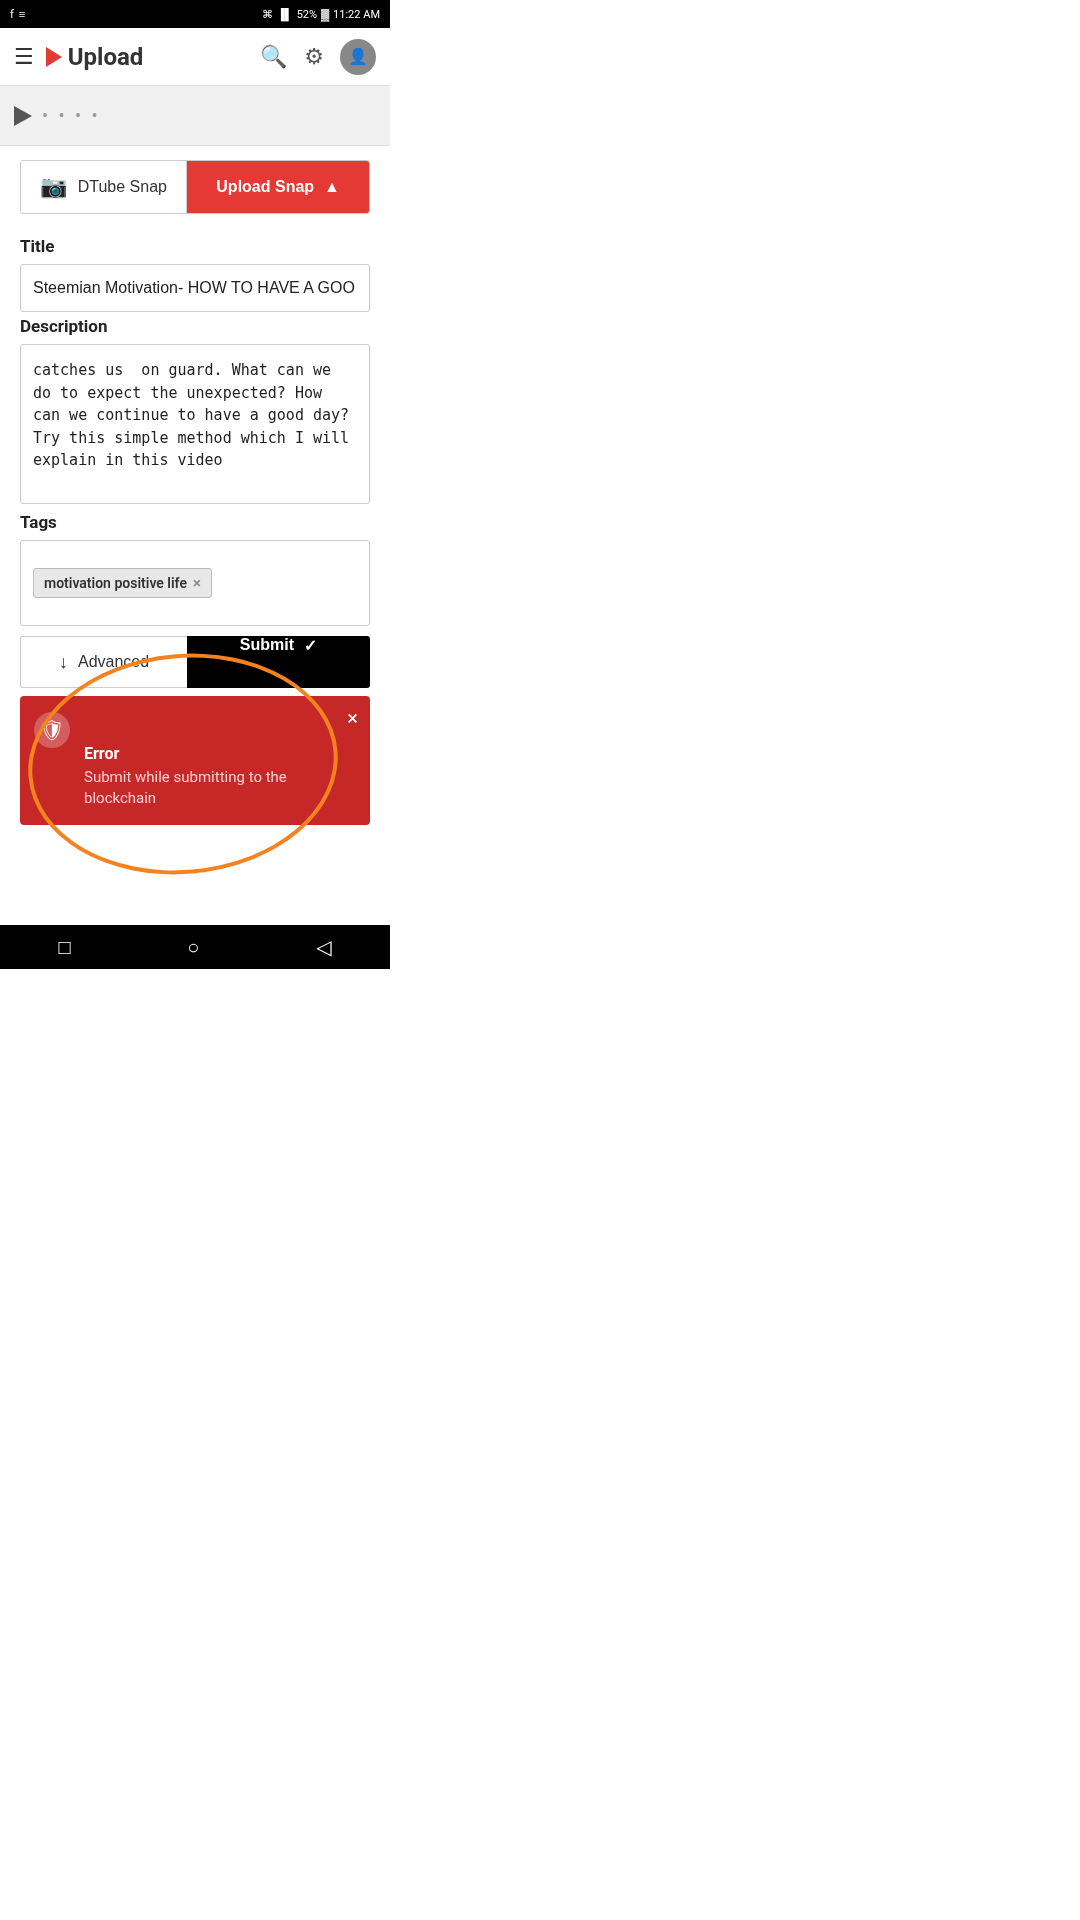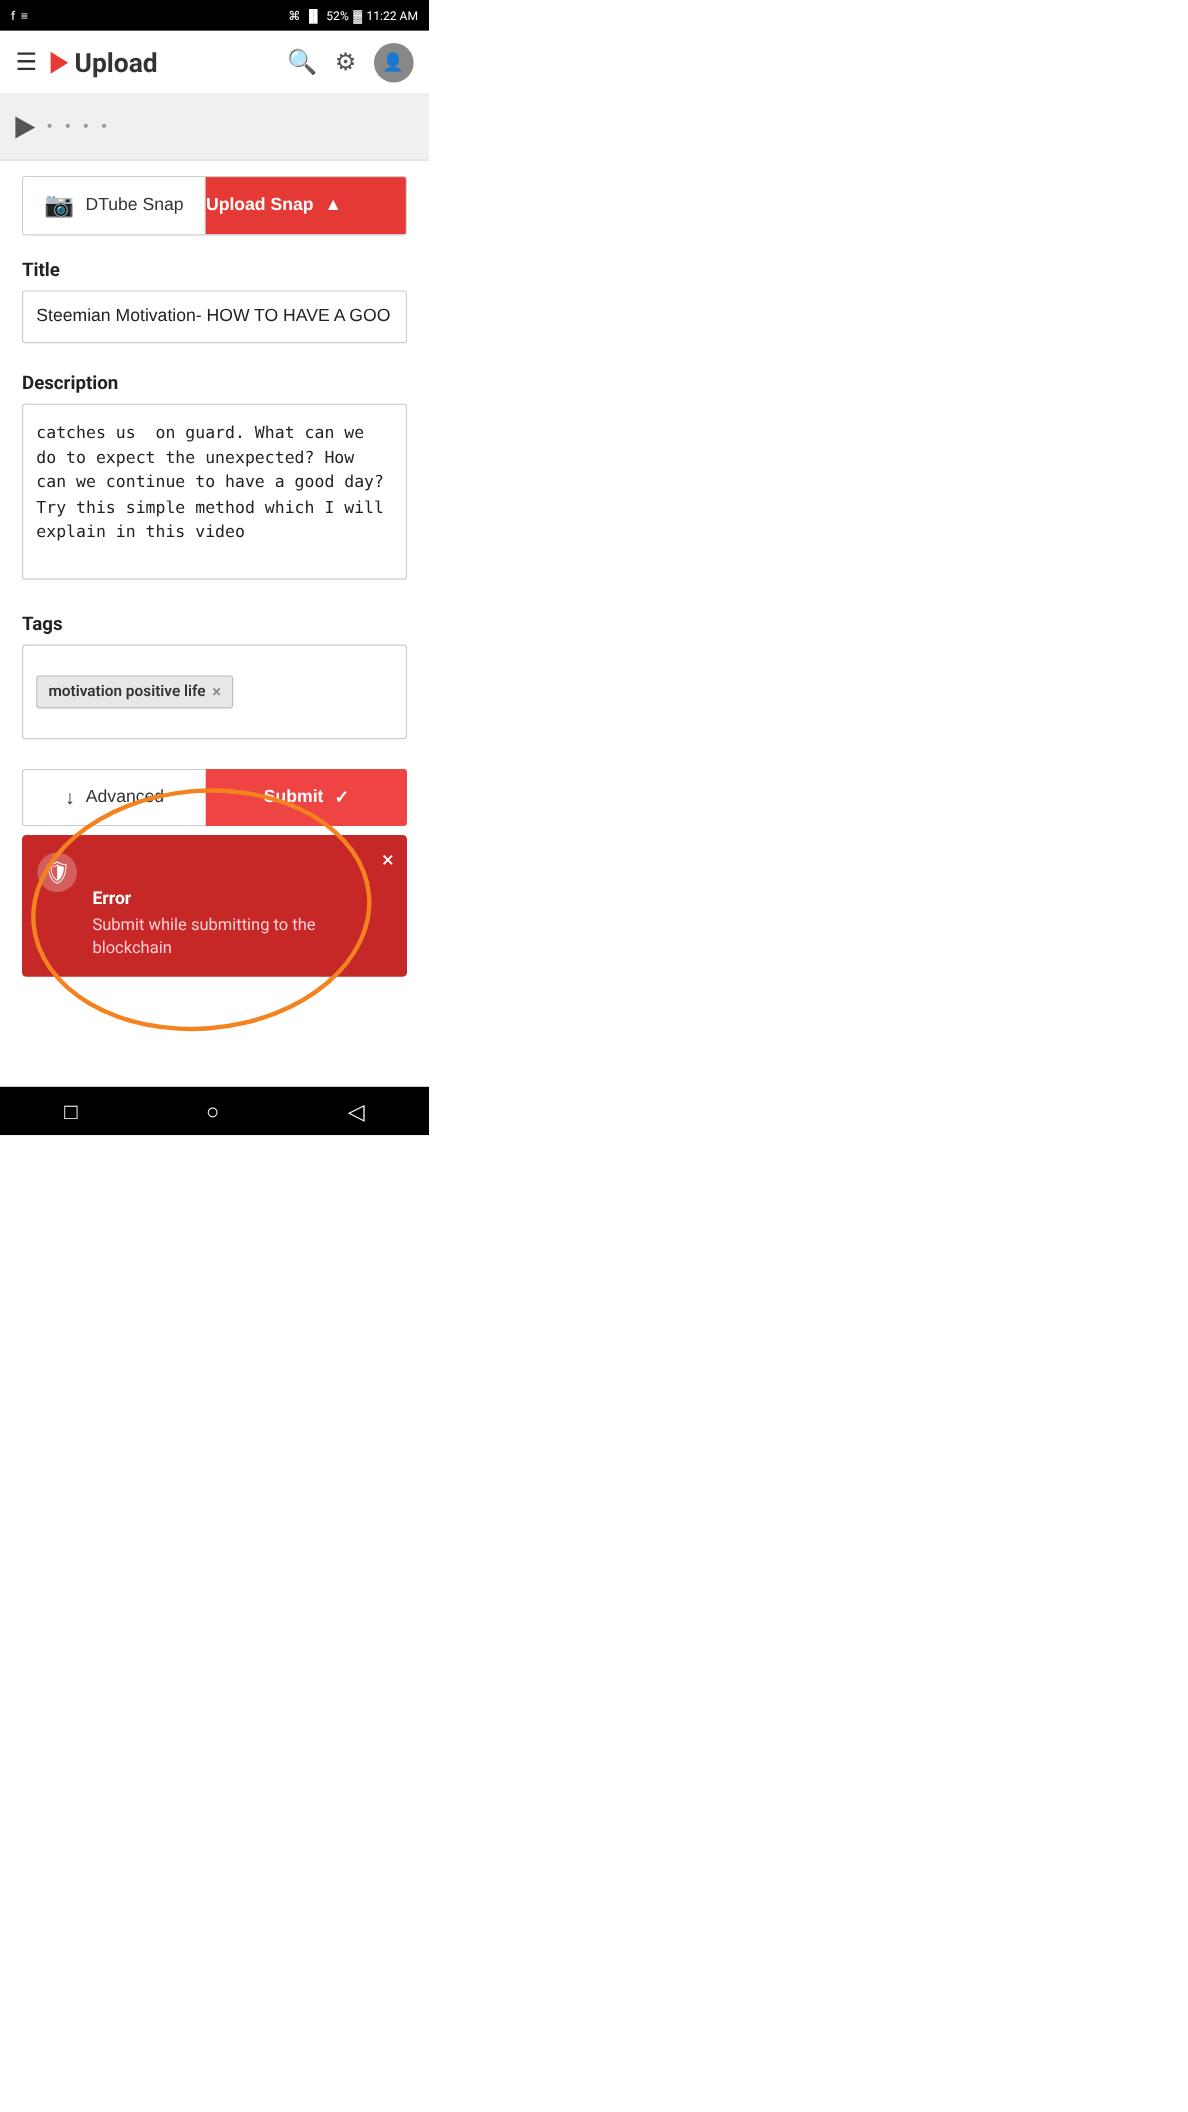--- a/index.html
+++ b/index.html
@@ -103,33 +103,33 @@
       font-size: 16px; color: #333; font-weight: 500;
       cursor: pointer;
       border-right: 1px solid #ccc;
     }
     .camera-icon-svg { font-size: 22px; }
     .btn-upload-snap {
       flex: 1.1;
       height: 52px;
       background: #e53935;
       border: none;
-      display: flex; align-items: center; gap: 10px;
+      display: flex; align-items: center; justify-content: center; gap: 10px;
       font-size: 16px; color: #fff; font-weight: 600;
       cursor: pointer;
     }
 
     
     .field-label {
       font-size: 17px;
       font-weight: 700;
       color: #222;
       margin-bottom: 8px;
     }
-    .field-group { margin-bottom: 27px; }
+    .field-group { margin-bottom: 4px; }
 
     
     .title-input {
       width: 100%;
       border: 1.5px solid #ccc;
       border-radius: 3px;
       padding: 14px 12px;
       font-size: 16px;
       color: #222;
       outline: none;
@@ -187,23 +187,23 @@
       border-right: none;
       display: flex; align-items: center; justify-content: center; gap: 10px;
       font-size: 16px; color: #333; font-weight: 500;
       cursor: pointer;
       border-radius: 3px 0 0 3px;
     }
     .down-arrow { font-size: 18px; }
     .btn-submit {
       flex: 1.1;
       height: 52px;
-      background: #ef4444;
+      background: #000000;
       border: none;
-      display: flex; align-items: center; justify-content: center; gap: 10px;
+      display: flex; justify-content: center; gap: 10px;
       font-size: 16px; color: #fff; font-weight: 600;
       cursor: pointer;
       border-radius: 0 3px 3px 0;
     }
 
     
     .error-toast {
       position: relative;
       background: #c62828;
       border-radius: 4px;

